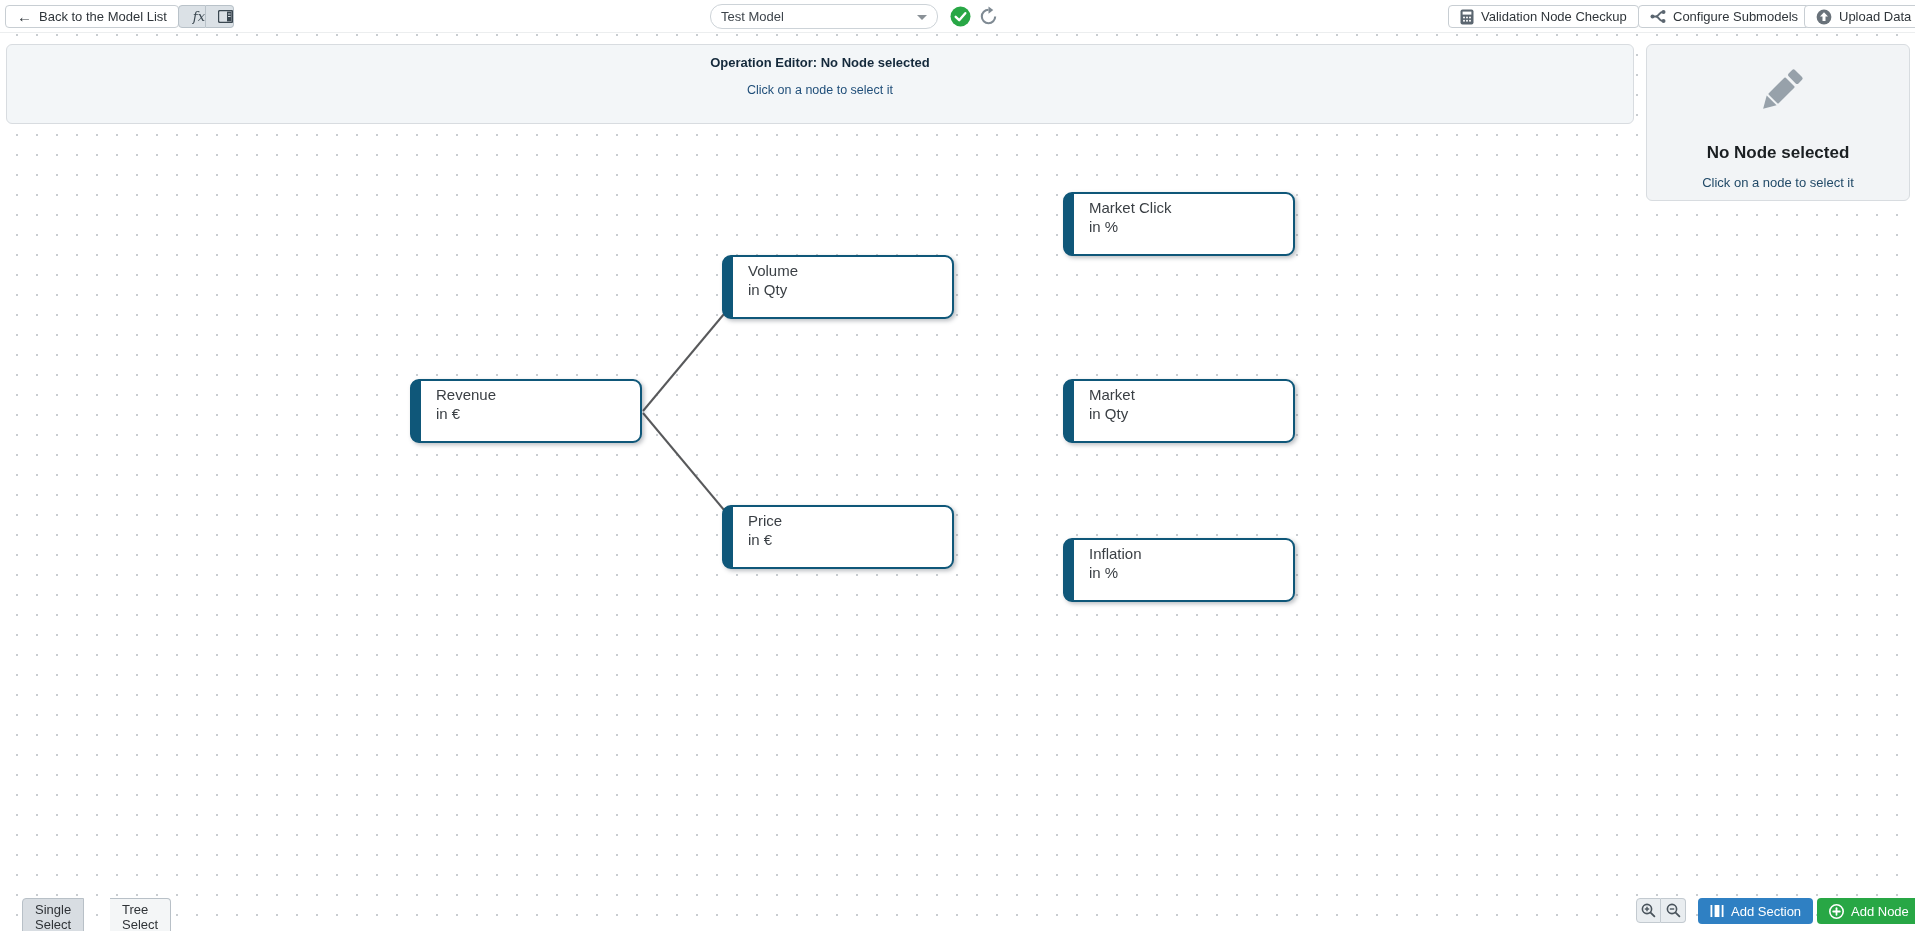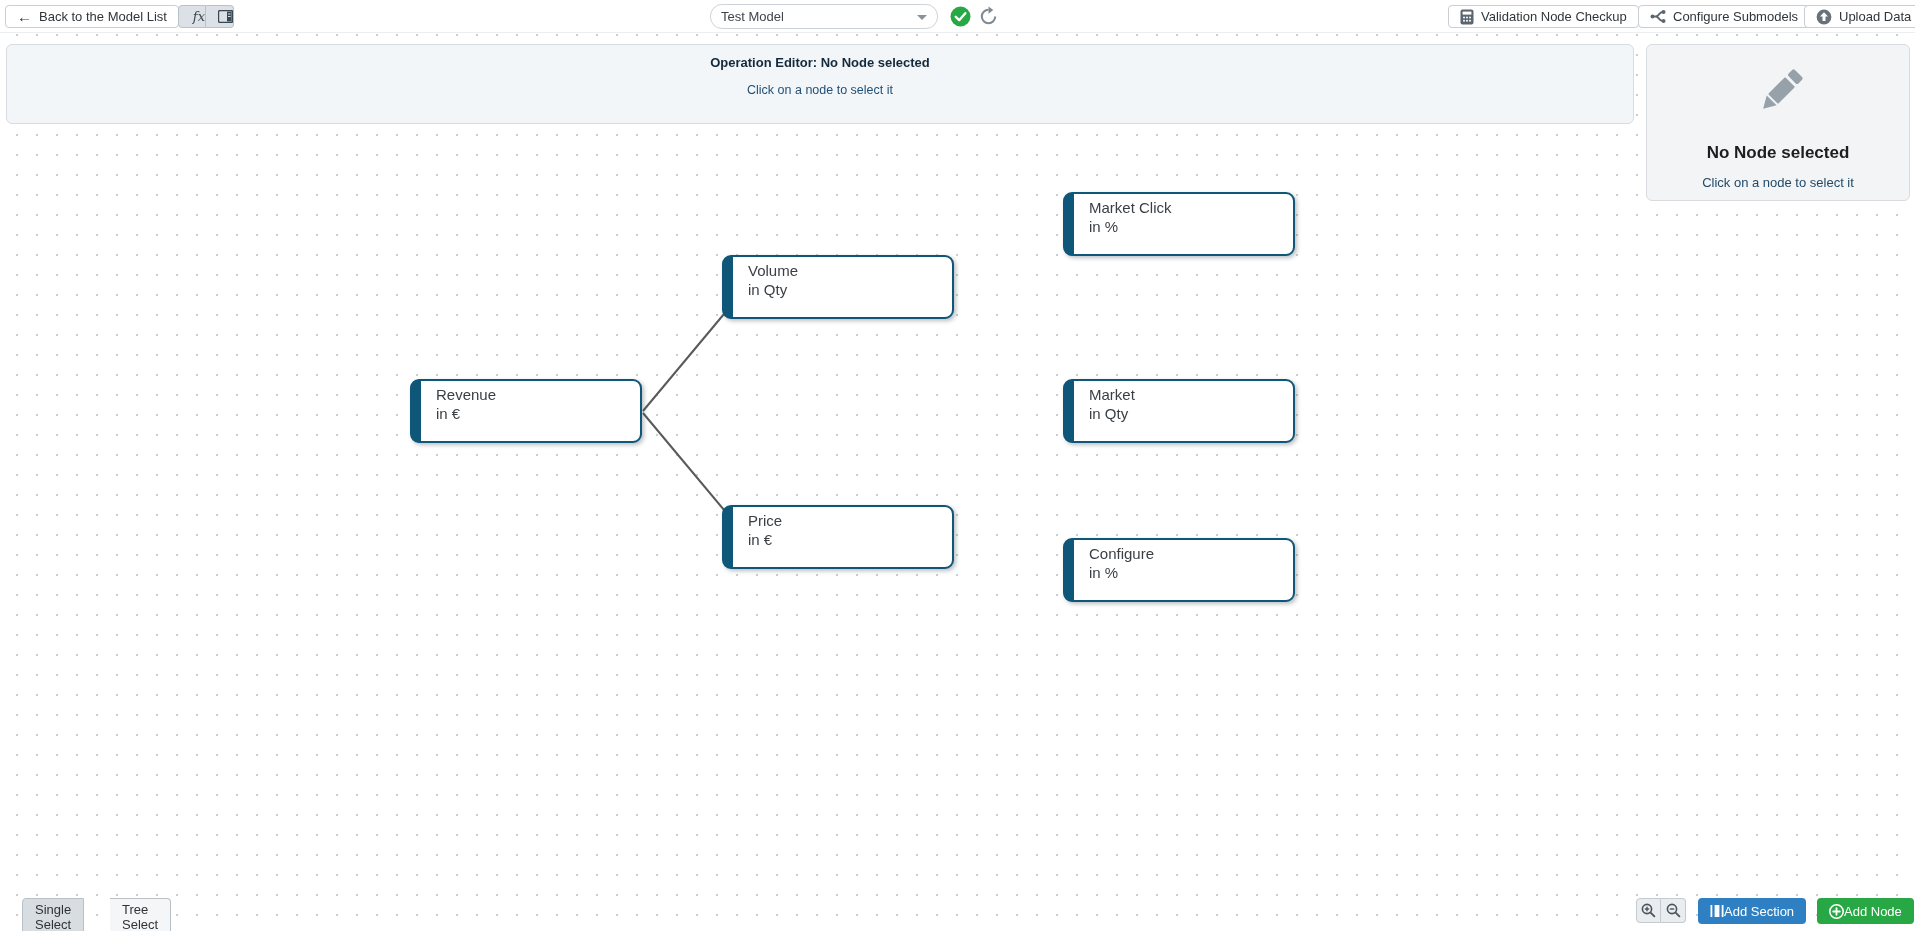--- a/index.html
+++ b/index.html
@@ -53,21 +53,21 @@
 
   
   .seg { position:absolute; top:5px; height:38px; display:inline-flex; align-items:center; padding:0 12px;
          font-size:13px; color:#2f3337; border:1px solid #b8c0c7; cursor:pointer; }
   .footer-left { position:absolute; left:22px; top:860px; height:35px; z-index:10; }
   .footer-right { position:absolute; left:1630px; top:860px; width:285px; height:35px; z-index:10; }
   .seg.active { background:#d8dde2; border-radius:4px 0 0 4px; }
   .seg.idle   { background:#f4f6f7; border-radius:0 4px 4px 0; border-left:none; }
   .zoombtn { position:absolute; top:5px; width:25px; height:25px; background:#e9edf0; border:1px solid #c3cad0;
              display:inline-flex; align-items:center; justify-content:center; cursor:pointer; color:#4a545c; }
-  .cta { position:absolute; top:5px; height:26px; display:inline-flex; align-items:center; padding:0 12px;
+  .cta { position:absolute; top:5px; height:26px; display:inline-flex; align-items:center; gap:7px; padding:0 12px;
          border-radius:4px; border:none; color:#fff; font-size:13px; font-weight:500; cursor:pointer; white-space:nowrap; }
 </style>
 </head>
 <body>
 
 <div class="app">
 
   <div class="toolbar">
     <button class="btn" style="left:5px;">
       <span style="font-size:15px;">←</span>
@@ -177,21 +177,21 @@
       <div class="node-title">Market</div>
       <div class="node-unit">in Qty</div>
     </div>
 
     <div class="node" style="left:722px; top:472px;">
       <div class="node-title">Price</div>
       <div class="node-unit">in €</div>
     </div>
 
     <div class="node" style="left:1063px; top:505px;">
-      <div class="node-title">Configure</div>
+      <div class="node-title">Inflation</div>
       <div class="node-unit">in %</div>
     </div>
 
     <div class="footer-left">
       <span class="seg active" style="left:0;">
         <span>Single Select</span>
       </span>
       <span class="seg idle" style="left:88px;">
         <span>Tree Select</span>
       </span>

